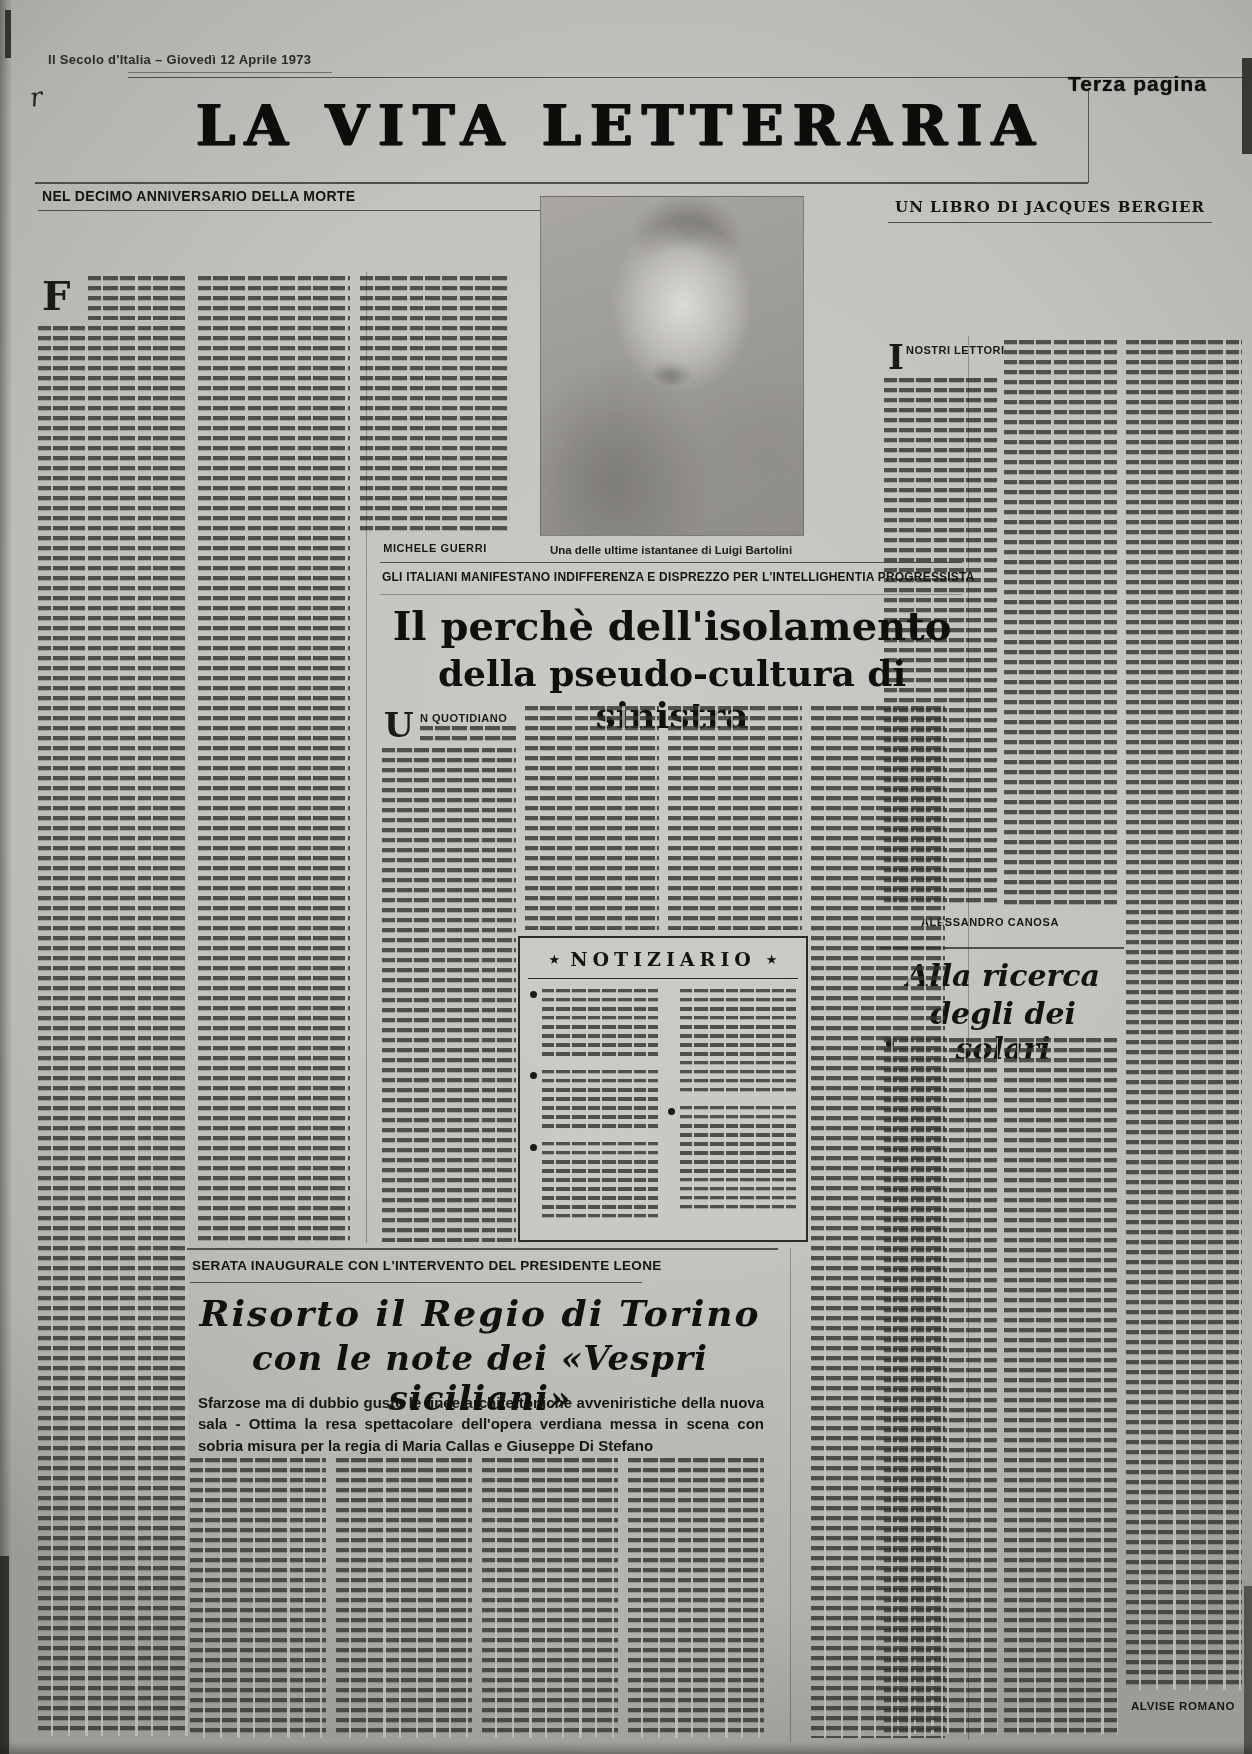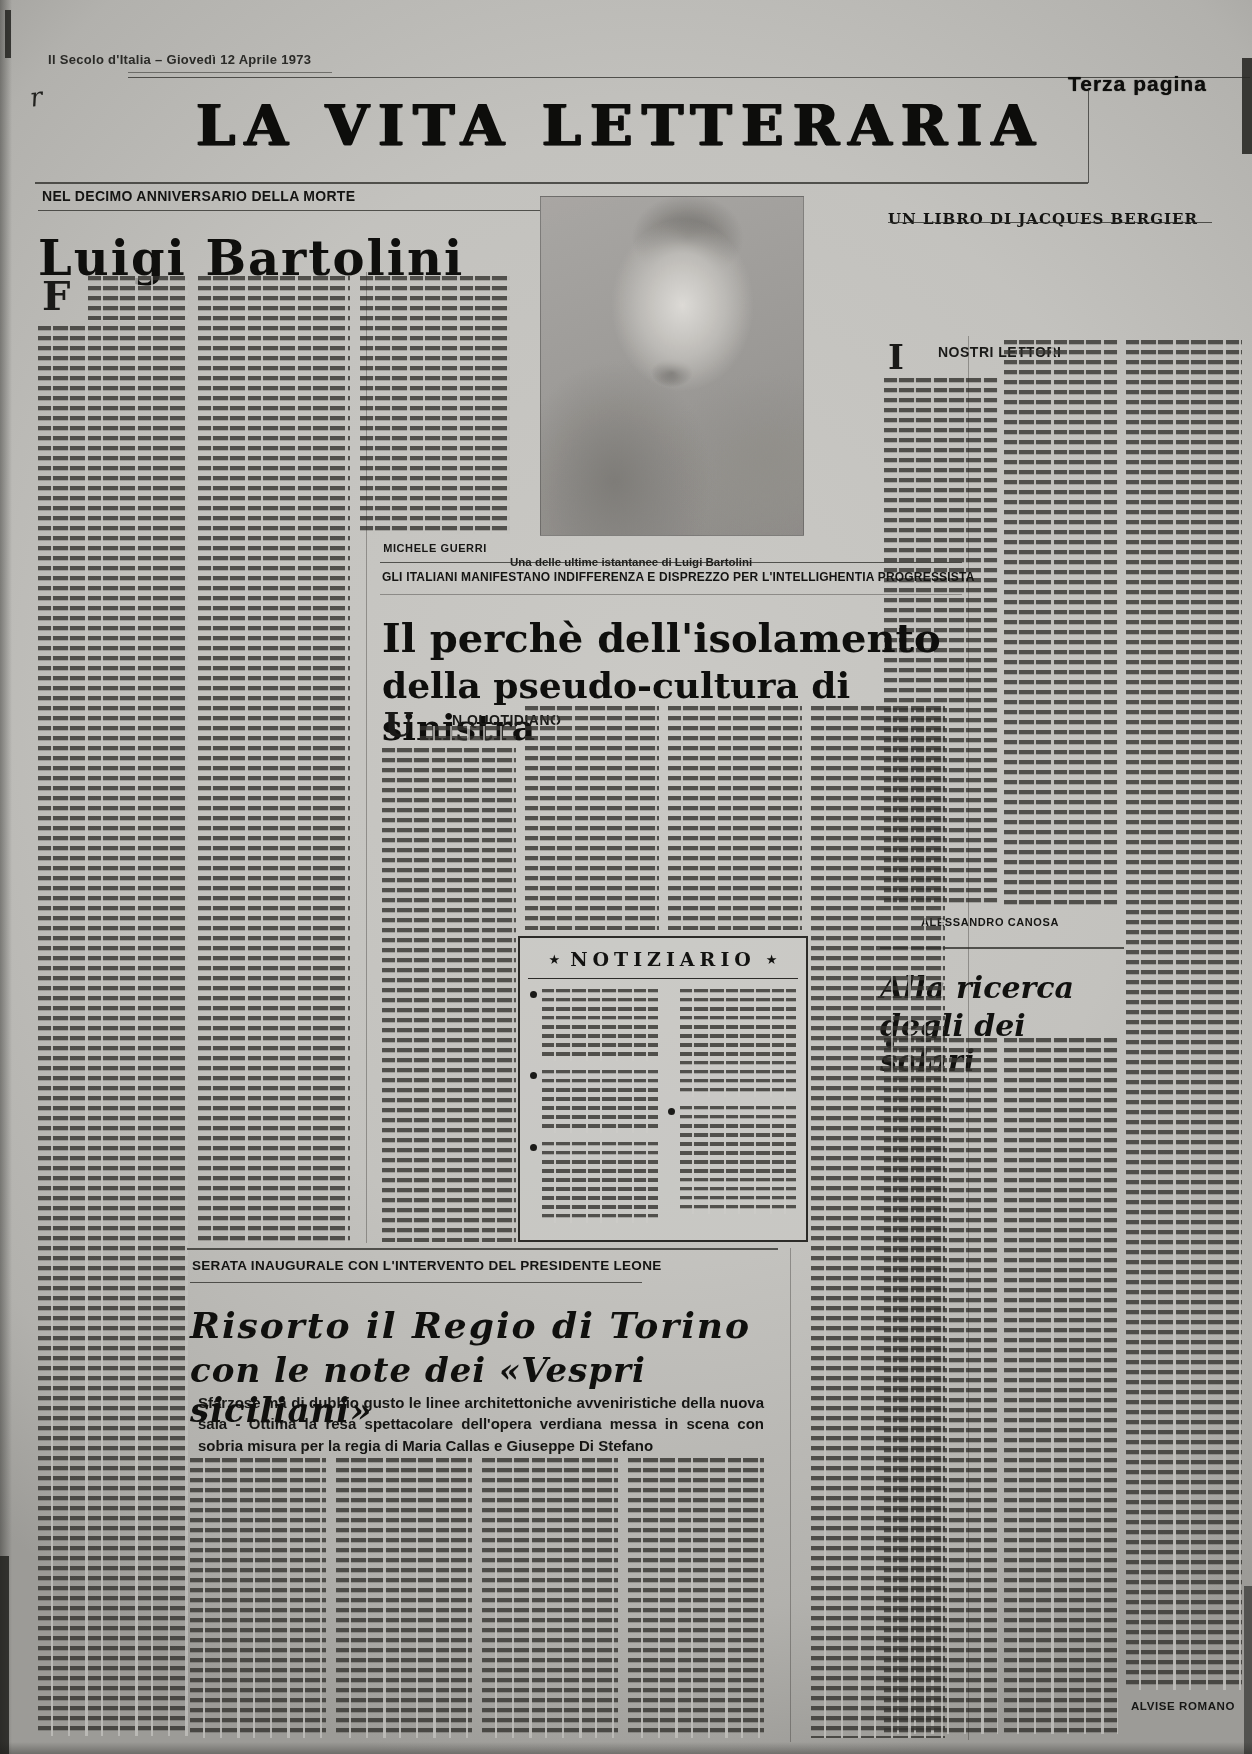--- a/index.html
+++ b/index.html
@@ -20,22 +20,22 @@
     background-image:
       repeating-linear-gradient(90deg,
         rgba(196,195,191,0) 0 13px, rgba(196,195,191,.95) 13px 15px,
         rgba(196,195,191,0) 15px 30px, rgba(196,195,191,.9) 30px 32px,
         rgba(196,195,191,0) 32px 47px, rgba(196,195,191,.95) 47px 50px),
       repeating-linear-gradient(180deg, #34332f 0 4px, rgba(52,51,47,.3) 4px 5px, rgba(0,0,0,0) 5px 10px);
   }
   .kicker{font-weight:bold;letter-spacing:.3px;color:#141412;white-space:nowrap;}
   .byline{font-weight:bold;font-size:11px;letter-spacing:.6px;color:#171715;text-align:center;}
   .dropcap{font-family:"DejaVu Serif","Liberation Serif",serif;font-weight:bold;color:#1a1a18;line-height:1;}
-  .opening{font-weight:bold;font-size:14px;letter-spacing:.5px;color:#1a1a18;white-space:nowrap;margin-left:32px;}
-  .center{margin-top:12px;}
+  .opening{font-weight:bold;font-size:11px;letter-spacing:.5px;color:#1a1a18;white-space:nowrap;}
+  .center{text-align:center;}
   #masthead{
     font-family:"DejaVu Serif","Liberation Serif",serif;font-weight:bold;
     font-size:56px;letter-spacing:9px;color:#0d0d0b;white-space:nowrap;
     text-shadow:1px 0 0 #0d0d0b, -1px 0 0 #0d0d0b, 0 1px 0 rgba(13,13,11,.6);
   }
   #photo{
     border:1px solid rgba(20,20,18,.25);
     background:
       radial-gradient(95px 115px at 54% 32%, #d9d7d3 0%, #bab8b4 45%, rgba(150,148,144,0) 75%),
       radial-gradient(80px 62px at 56% 12%, #6b6965 0%, rgba(107,105,101,0) 70%),
@@ -85,21 +85,20 @@
   <div class="hl" style="left:128px;top:72px;width:204px;opacity:.7;"></div>
   <div class="hl" style="left:128px;top:77px;width:1122px;"></div>
   <div class="abs sans" style="left:1068px;top:48px;font-size:21px;font-weight:bold;letter-spacing:1px;color:#0e0e0c;text-shadow:0 0 1px #0e0e0c;">Terza pagina</div>
 
   <div class="abs" id="masthead" style="left:150px;top:92px;width:940px;text-align:center;">LA VITA LETTERARIA</div>
   <div class="hl" style="left:35px;top:182px;width:1053px;height:2px;"></div>
   <div class="vl" style="left:1088px;top:88px;height:95px;background:rgba(42,41,38,.7);"></div>
 
   <div class="abs kicker" style="left:42px;top:188px;font-size:14px;">NEL DECIMO ANNIVERSARIO DELLA MORTE</div>
   <div class="hl" style="left:38px;top:210px;width:508px;"></div>
-  <div class="abs serif center" style="left:38px;top:218px;width:508px;font-size:48px;font-weight:bold;letter-spacing:2px;color:#0f0f0d;">Luigi Bartolini</div>
 
   <div class="abs dropcap" style="left:42px;top:276px;font-size:40px;">F</div>
   <div class="ft" style="left:88px;top:276px;width:100px;height:44px;"></div>
   <div class="ft" style="left:38px;top:326px;width:150px;height:1410px;"></div>
   <div class="ft" style="left:198px;top:276px;width:152px;height:966px;"></div>
   <div class="ft" style="left:360px;top:276px;width:150px;height:258px;"></div>
   <div class="abs byline" style="left:360px;top:542px;width:150px;">MICHELE GUERRI</div>
 
   <div class="abs" id="photo" style="left:540px;top:196px;width:262px;height:338px;"></div>
   <div class="abs center" style="left:510px;top:544px;width:322px;font-size:11.5px;font-weight:bold;color:#1b1b19;">Una delle ultime istantanee di Luigi Bartolini</div>

